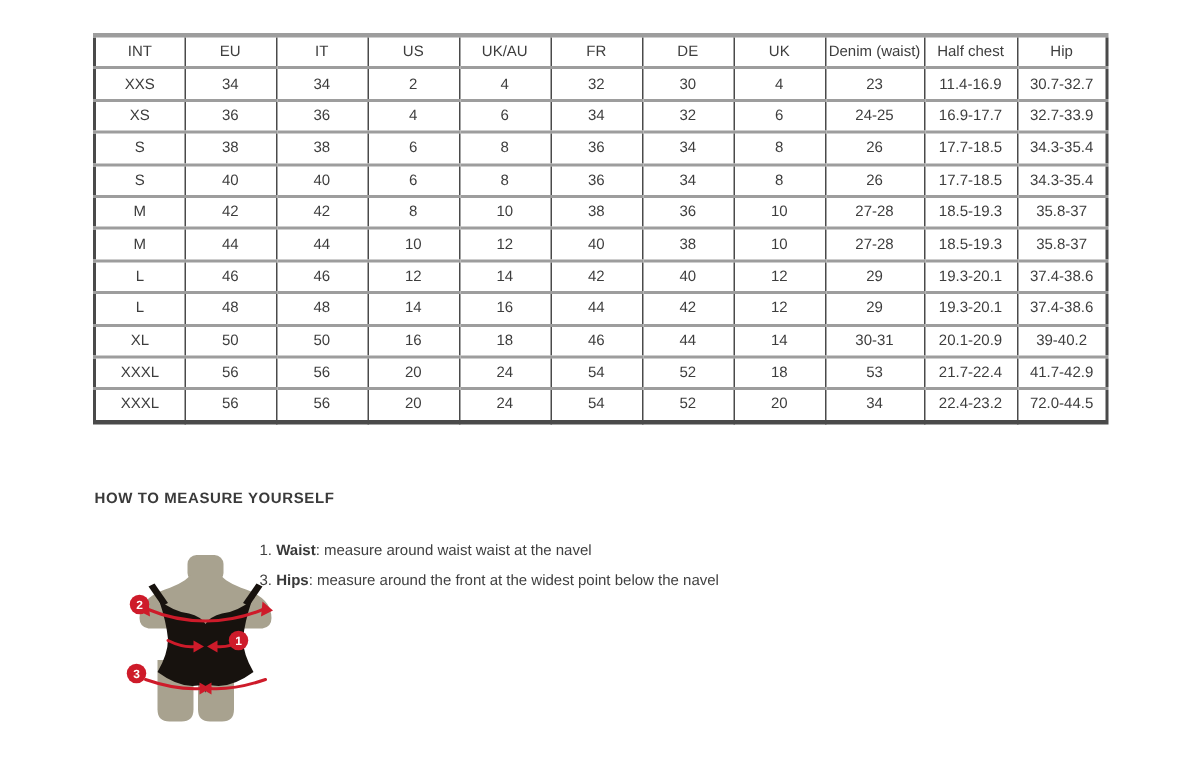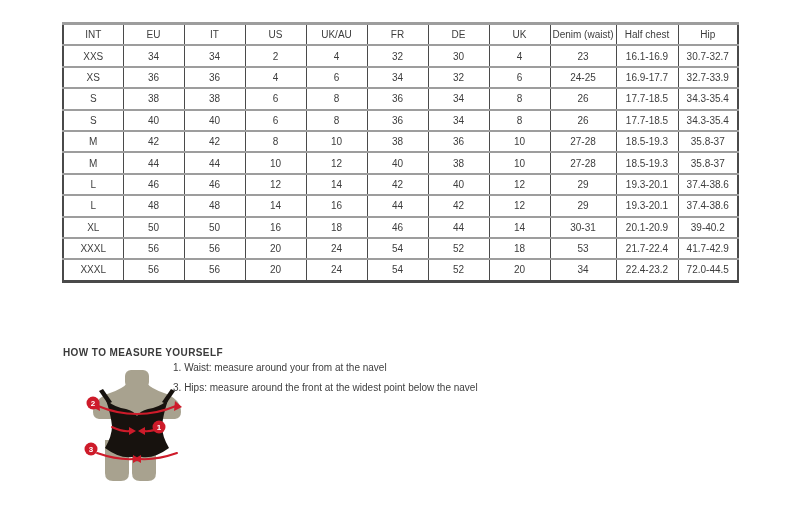--- a/index.html
+++ b/index.html
@@ -19,30 +19,30 @@
   }
   table.size-table th, table.size-table td{
     border-left:1px solid #4a4a4a;border-right:1px solid #4a4a4a;
     border-top:2px solid #9d9d9d;border-bottom:2px solid #9d9d9d;
     height:19.4px;padding:0;text-align:center;vertical-align:middle;
     font-weight:400;white-space:nowrap;overflow:hidden;
   }
 
   
   .howto-title{
-    position:absolute;left:63px;top:347px;
+    position:absolute;left:63px;top:327px;
     font-size:10px;font-weight:bold;letter-spacing:.4px;color:#3a3a3a;
   }
   .figure-wrap{position:absolute;left:84px;top:370px;width:106px;height:112px;}
   ol.steps{
     position:absolute;left:173px;top:362px;margin:0;padding:0;list-style:none;
     font-size:10px;color:#3f3f3f;
   }
   ol.steps li{margin:0 0 9px 0;line-height:11px;}
-  ol.steps li b{font-weight:normal;color:#3a3a3a;}
+  ol.steps li b{font-weight:bold;color:#3a3a3a;}
 </style>
 </head>
 <body>
 
 <div class="page">
 
   <table class="size-table">
     <colgroup>
       <col style="width:60px">
         <col style="width:61px">
@@ -75,21 +75,21 @@
         <tr>
           <td>XXS</td>
           <td>34</td>
           <td>34</td>
           <td>2</td>
           <td>4</td>
           <td>32</td>
           <td>30</td>
           <td>4</td>
           <td>23</td>
-          <td>16.1-16.9</td>
+          <td>11.4-16.9</td>
           <td>30.7-32.7</td>
         </tr>
         <tr>
           <td>XS</td>
           <td>36</td>
           <td>36</td>
           <td>4</td>
           <td>6</td>
           <td>34</td>
           <td>32</td>
@@ -264,16 +264,16 @@
         <text x="75" y="60" text-anchor="middle" font-size="8" font-weight="bold" fill="#ffffff" font-family="Liberation Sans, sans-serif">1</text>
       </g>
       <g>
         <circle cx="7" cy="79" r="6.5" fill="#ce1b2a"></circle>
         <text x="7" y="82" text-anchor="middle" font-size="8" font-weight="bold" fill="#ffffff" font-family="Liberation Sans, sans-serif">3</text>
       </g>
     </svg>
   </div>
 
   <ol class="steps" id="steps">
-      <li><span>1.</span> <b>Waist</b><span>: measure around your from at the navel</span></li>
+      <li><span>1.</span> <b>Waist</b><span>: measure around waist waist at the navel</span></li>
       <li><span>3.</span> <b>Hips</b><span>: measure around the front at the widest point below the navel</span></li>
     </ol>
 </div>
 
 </body></html>

